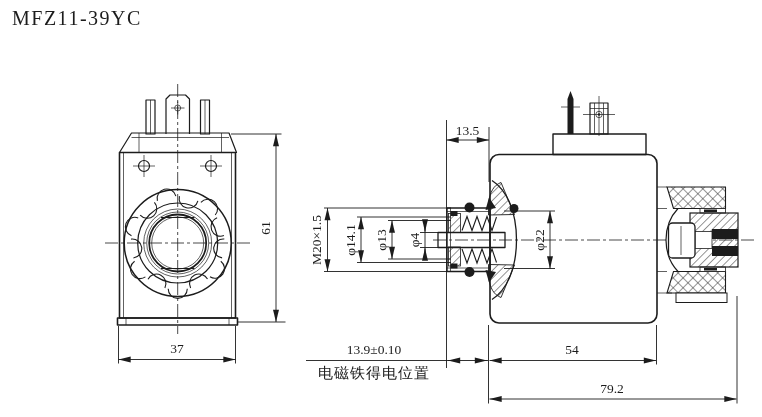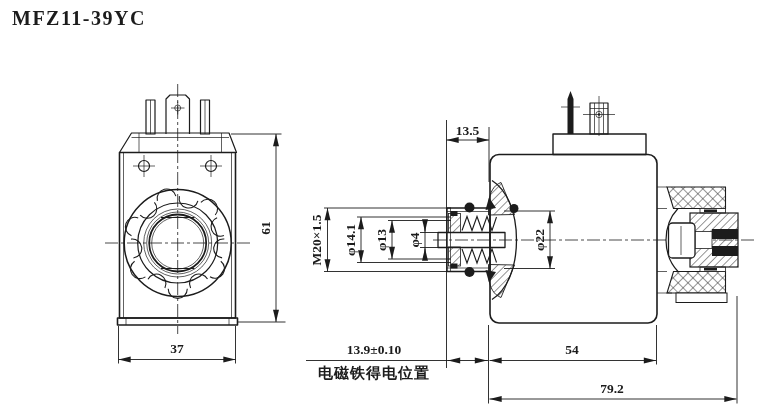--- a/index.html
+++ b/index.html
@@ -1,16 +1,16 @@
 <!DOCTYPE html>
 <html><head>
 <meta charset="utf-8">
 <style>
   html,body{margin:0;padding:0;background:#ffffff;}
-  #canvas{position:relative;width:762px;height:417px;background:#ffffff;overflow:hidden;font-weight:bold;}
+  #canvas{position:relative;width:762px;height:417px;background:#ffffff;overflow:hidden;}
   svg{display:block;}
   .ol{stroke:#1c1c1c;fill:none;stroke-width:1.6;stroke-linejoin:round;}
   .ml{stroke:#1c1c1c;fill:none;stroke-width:1.2;stroke-linejoin:round;}
   .tl{stroke:#1c1c1c;fill:none;stroke-width:0.7;}
   .dim{stroke:#1c1c1c;fill:none;stroke-width:0.9;}
   .cl{stroke:#1c1c1c;fill:none;stroke-width:0.8;stroke-dasharray:13 3 3 3;}
   .wf{fill:#ffffff;stroke:#1c1c1c;}
   .hatchf{fill:url(#hatch);stroke:#1c1c1c;stroke-width:1;}
   .xhatchf{fill:url(#xhatch);stroke:#1c1c1c;stroke-width:1.1;}
   .blk{fill:#1c1c1c;stroke:none;}

